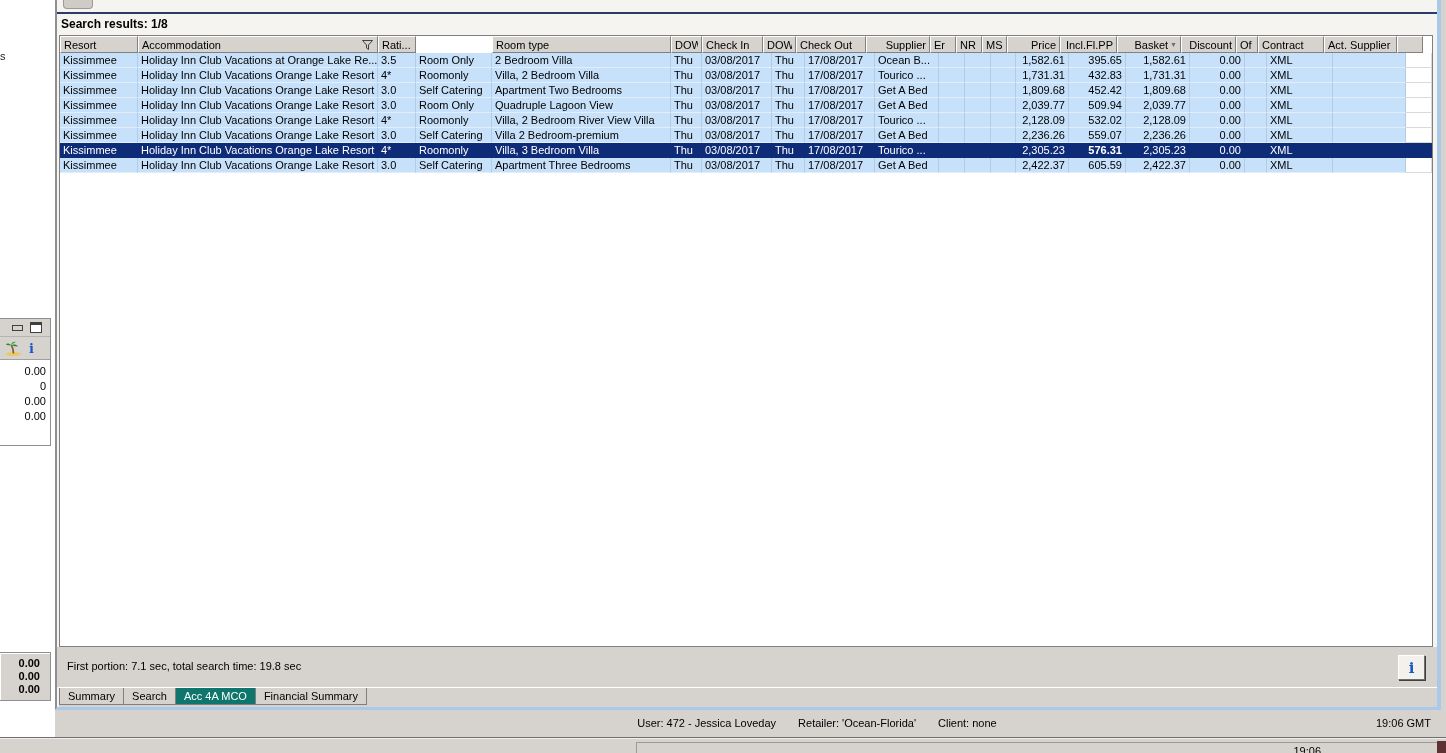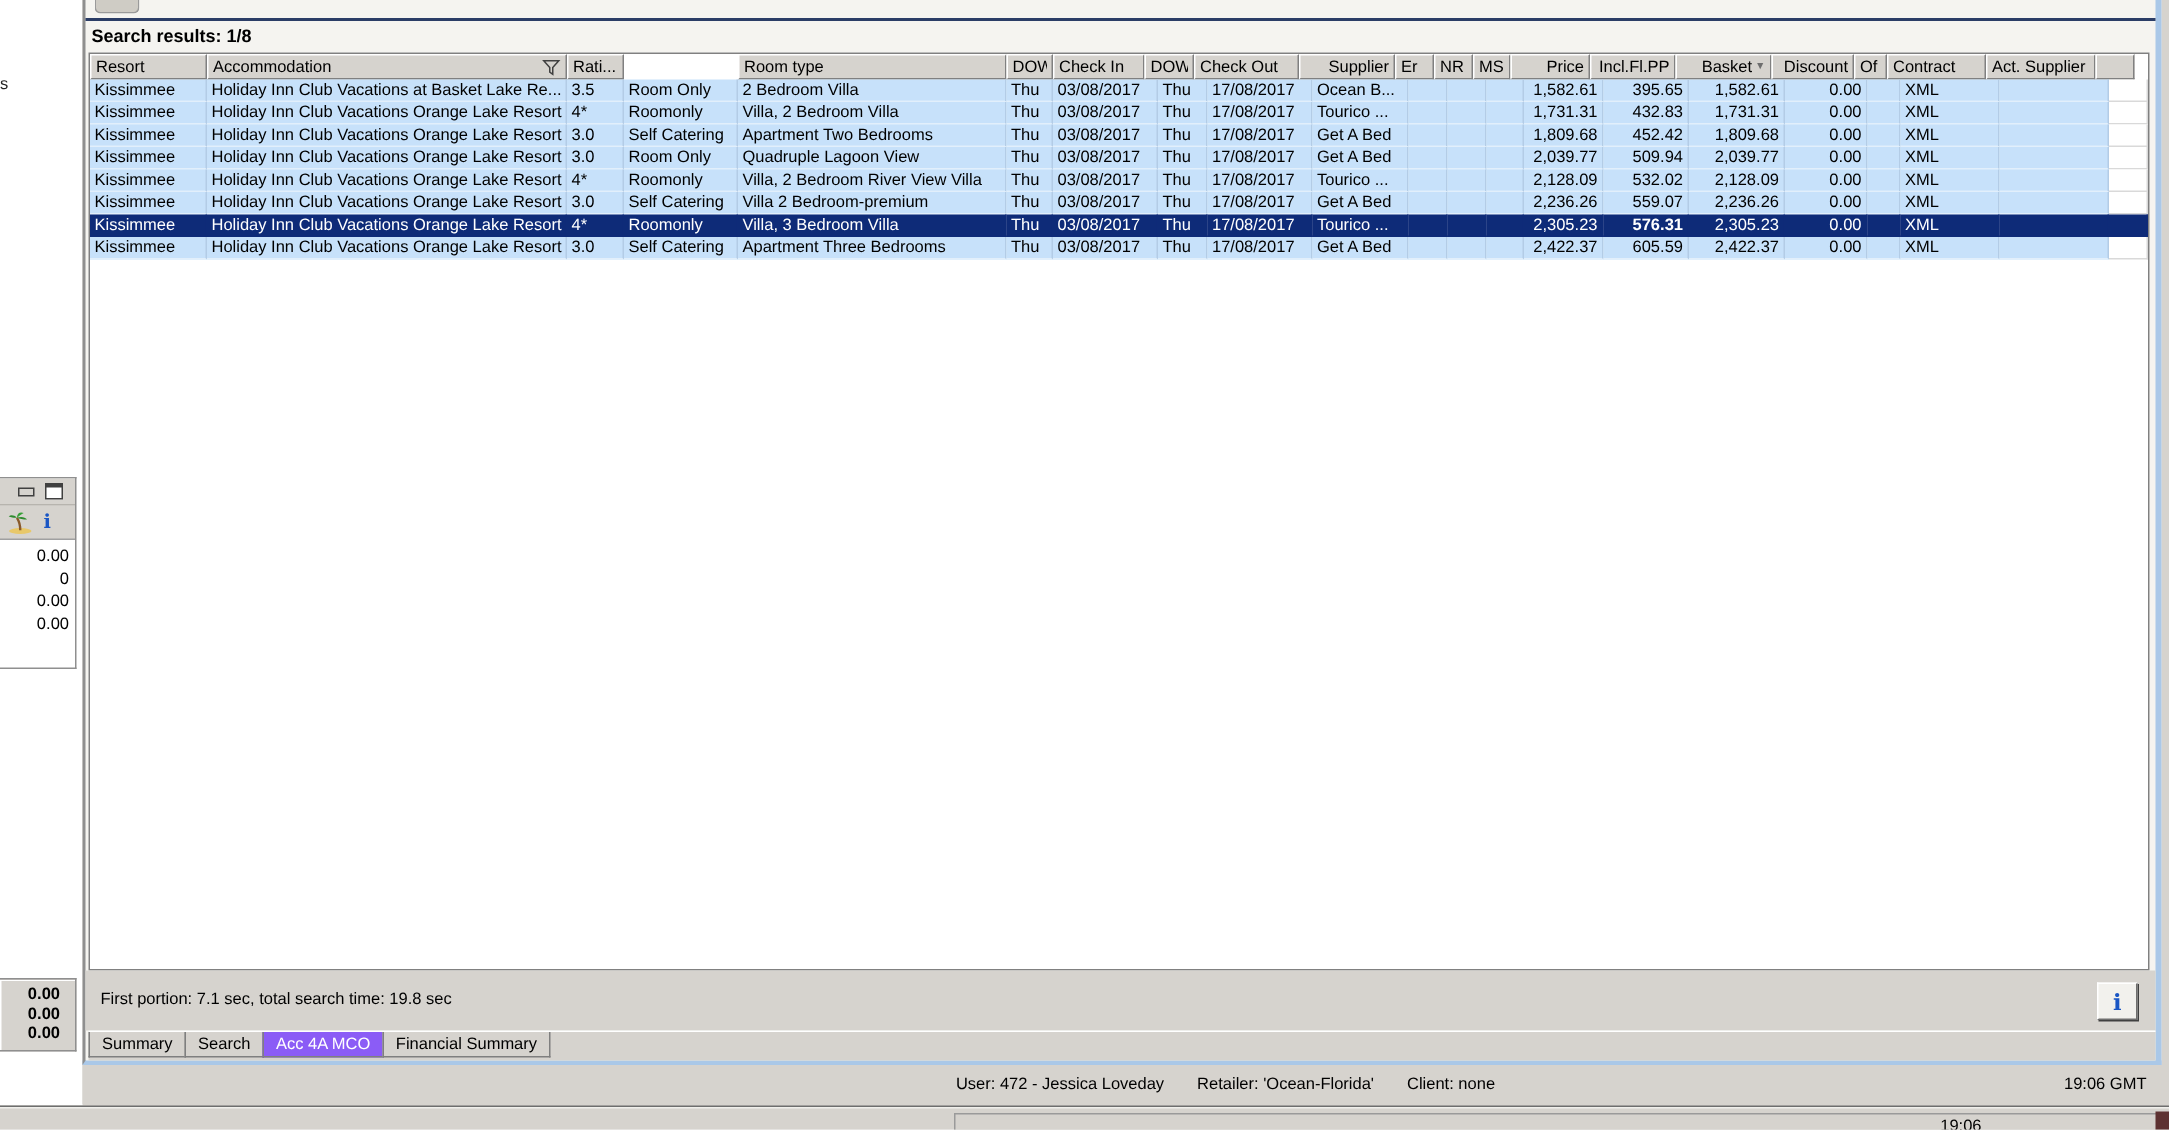--- a/index.html
+++ b/index.html
@@ -75,21 +75,21 @@
     background:#f2f1ed; border-top:1px solid #ffffff; border-left:1px solid #ffffff;
     border-right:1px solid #6e6e6e; border-bottom:1px solid #6e6e6e;
     box-shadow:1px 1px 0 #404040;
     display:flex; align-items:center; justify-content:center;
     font-family:"DejaVu Serif", serif; font-weight:bold; font-style:normal;
     color:#1a56c4; font-size:15px; }
   .tabs { position:absolute; top:687px; left:2px; right:0; height:20px;
     display:flex; align-items:flex-start; border-top:1px solid #ffffff; background:#d6d3ce; }
   .tab { height:17px; padding:2px 8px 0; background:#d6d3ce; color:#000;
     border:1px solid #7f7f7f; border-top:none; margin-right:-1px; white-space:nowrap; }
-  .tab.active { background:#8b5cf6; color:#ffffff; }
+  .tab.active { background:#0f766e; color:#ffffff; }
 
   
   .user-statusbar { position:absolute; left:55px; top:710px; width:1386px; height:26px;
     background:#d6d3ce; display:flex; align-items:center; justify-content:center;
     gap:22px; padding-left:138px; }
   .gmt-time { position:absolute; right:10px; top:7px; }
 
   
   .bottom-strip { position:absolute; left:0; top:737px; width:1446px; height:16px;
     background:#d6d3ce; border-top:1px solid #6e6e6e; box-shadow:inset 0 1px 0 #f0efeb; }
@@ -211,21 +211,21 @@
         <div class="th" style="width: 73px;">
           <span class="lbl">Act. Supplier</span>
         </div>
         <div class="th" style="width: 26px;">
           <span class="lbl"></span>
         </div>
       </div>
     <div class="tbody">
         <div class="tr">
           <div class="td" style="width: 78px;">Kissimmee</div>
-          <div class="td" style="width: 240px;">Holiday Inn Club Vacations at Basket Lake Re...</div>
+          <div class="td" style="width: 240px;">Holiday Inn Club Vacations at Orange Lake Re...</div>
           <div class="td" style="width: 38px;">3.5</div>
           <div class="td" style="width: 76px;">Room Only</div>
           <div class="td" style="width: 179px;">2 Bedroom Villa</div>
           <div class="td" style="width: 31px;">Thu</div>
           <div class="td" style="width: 70px;">03/08/2017</div>
           <div class="td" style="width: 33px;">Thu</div>
           <div class="td" style="width: 70px;">17/08/2017</div>
           <div class="td" style="width: 64px;">Ocean B...</div>
           <div class="td" style="width: 26px;"></div>
           <div class="td" style="width: 26px;"></div>

